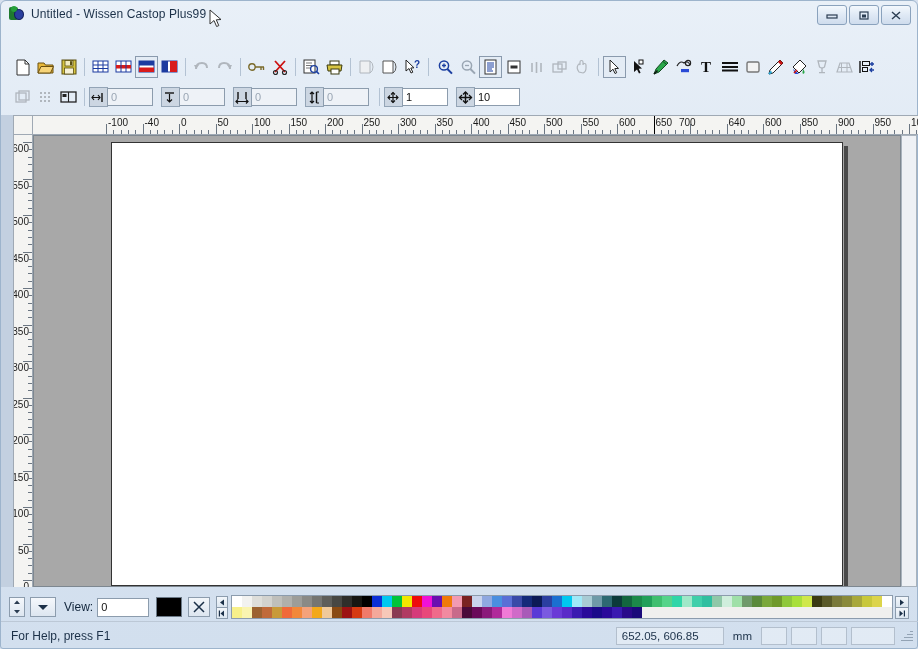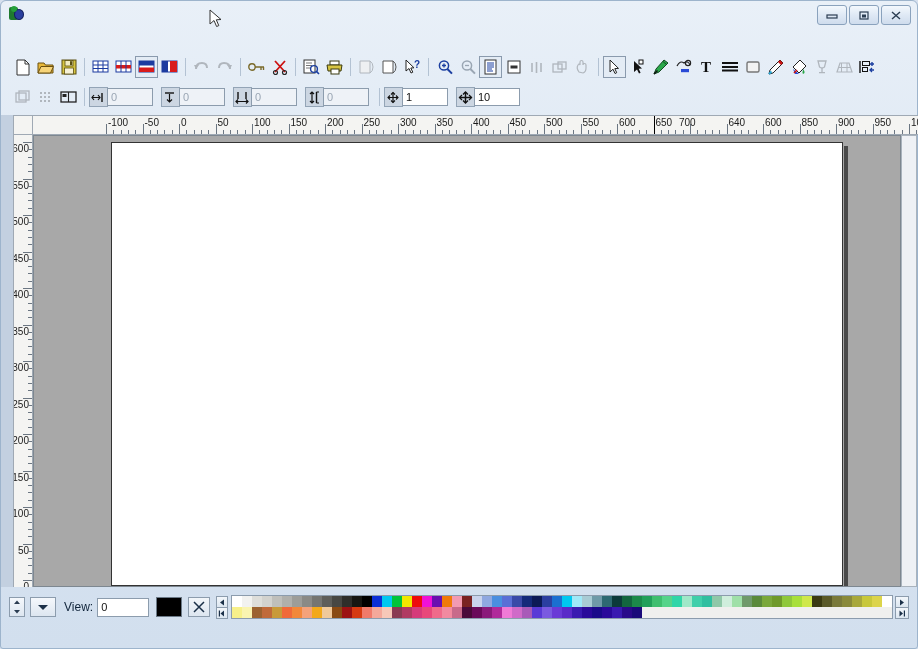--- a/index.html
+++ b/index.html
@@ -154,20 +154,21 @@
 <body>
 
 <div class="app">
 
   <div class="titlebar">
     <div class="app-icon">
       <div class="g1"></div>
         <div class="g2"></div>
         <div class="g3"></div>
     </div>
+    <div class="title-text">Untitled - Wissen Castop Plus99</div>
     <div class="winbtns">
       <div class="winbtn">
         <svg width="12" height="10">
             <rect x="1" y="5" width="10" height="3" fill="none" stroke="#2b3d52" stroke-width="1.2"></rect>
           </svg>
       </div>
       <div class="winbtn">
         <svg width="12" height="10">
             <rect x="2" y="2" width="8" height="7" fill="none" stroke="#2b3d52" stroke-width="1.2"></rect>
             <rect x="4" y="4.5" width="4" height="3" fill="#2b3d52"></rect>
@@ -520,21 +521,21 @@
   <div class="left-rail"></div>
   <div class="corner"></div>
   <div class="hruler" id="hruler">
       <div class="h-tick" style="left: 73px; height: 10px;"></div>
       <div class="h-lab" style="left: 75px;">-100</div>
       <div class="h-tick" style="left: 80.3px; height: 4px;"></div>
       <div class="h-tick" style="left: 87.6px; height: 4px;"></div>
       <div class="h-tick" style="left: 94.9px; height: 4px;"></div>
       <div class="h-tick" style="left: 102.2px; height: 4px;"></div>
       <div class="h-tick" style="left: 109.5px; height: 10px;"></div>
-      <div class="h-lab" style="left: 111.5px;">-50</div>
+      <div class="h-lab" style="left: 111.5px;">-40</div>
       <div class="h-tick" style="left: 116.8px; height: 4px;"></div>
       <div class="h-tick" style="left: 124.1px; height: 4px;"></div>
       <div class="h-tick" style="left: 131.4px; height: 4px;"></div>
       <div class="h-tick" style="left: 138.7px; height: 4px;"></div>
       <div class="h-tick" style="left: 146px; height: 10px;"></div>
       <div class="h-lab" style="left: 148px;">0</div>
       <div class="h-tick" style="left: 153.3px; height: 4px;"></div>
       <div class="h-tick" style="left: 160.6px; height: 4px;"></div>
       <div class="h-tick" style="left: 167.9px; height: 4px;"></div>
       <div class="h-tick" style="left: 175.2px; height: 4px;"></div>
@@ -921,13 +922,30 @@
         </div>
       <div>
           <svg width="8" height="7">
             <path d="M1.5 0.5 L5 3.5 L1.5 6.5 Z" fill="#1b3048"></path>
             <rect x="5.8" y="0.5" width="1.2" height="6" fill="#1b3048"></rect>
           </svg>
         </div>
     </div>
   </div>
 
+  <div class="statusbar">
+    <div class="status-text">For Help, press F1</div>
+    <div class="status-right">
+      <div class="status-pane coords">652.05, 606.85</div>
+      <div class="status-pane unit">mm</div>
+      <div class="status-pane empty"></div>
+      <div class="status-pane empty"></div>
+      <div class="status-pane empty"></div>
+      <div class="status-pane empty wide"></div>
+      <div class="grip">
+        <i style="top:11px;width:12px"></i>
+          <i style="top:8px;width:9px"></i>
+          <i style="top:5px;width:6px"></i>
+          <i style="top:2px;width:3px"></i>
+      </div>
+    </div>
+  </div>
 </div>
 
 </body></html>

